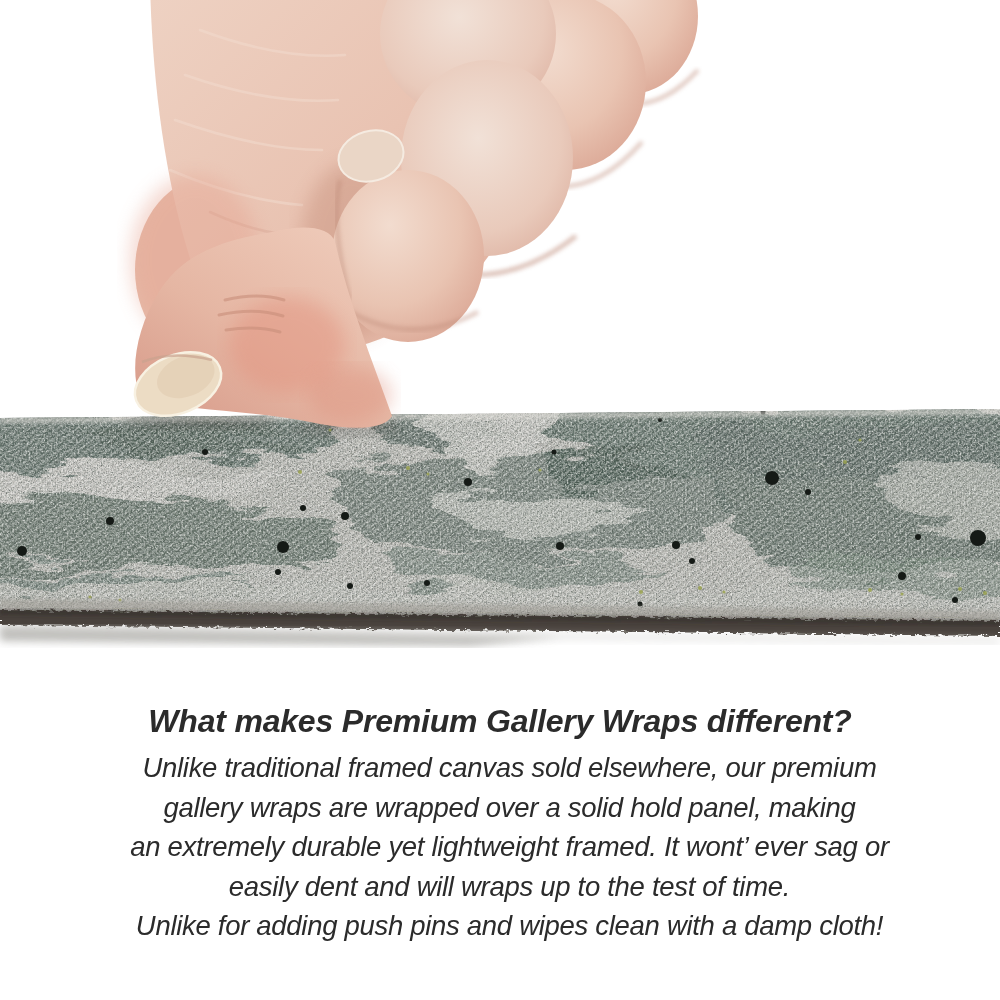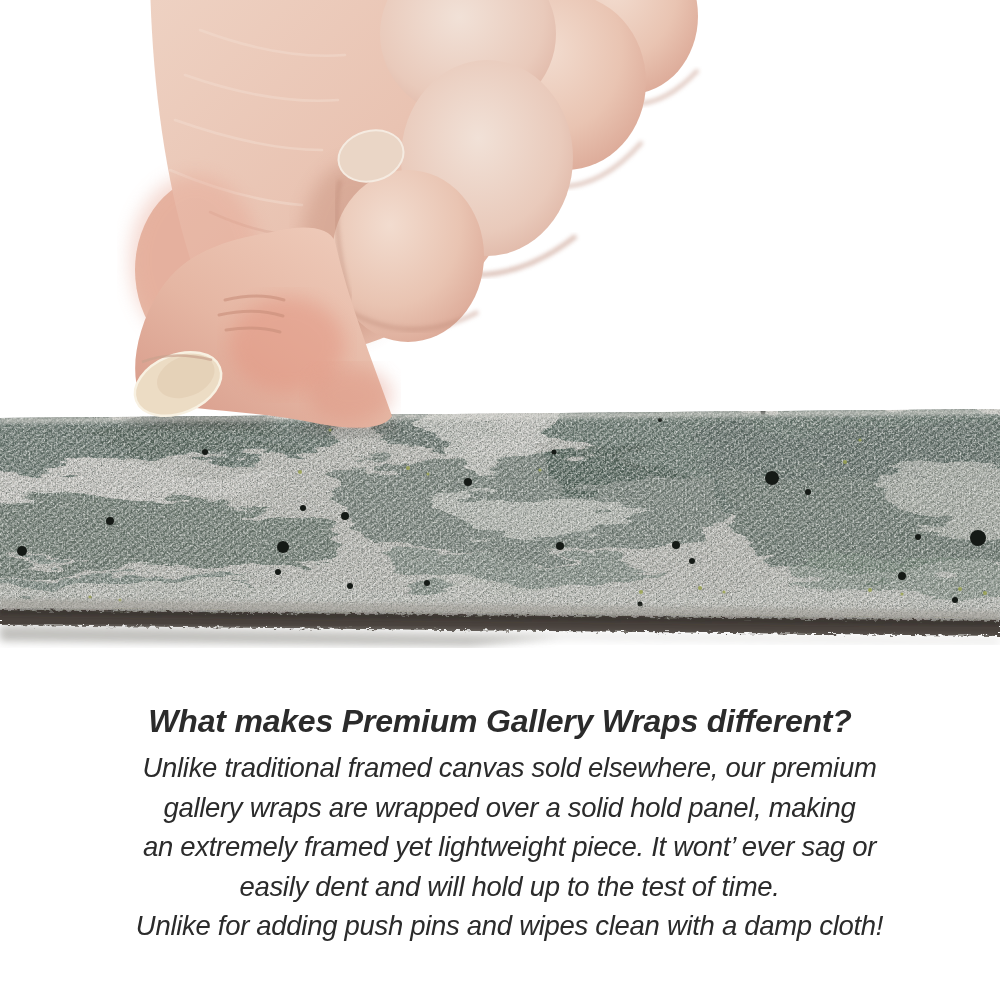--- a/index.html
+++ b/index.html
@@ -225,17 +225,17 @@
         <ellipse cx="188" cy="380" rx="30" ry="20" fill="#e3cdb4" opacity="0.7"></ellipse>
       </g>
       <path d="M142,362 Q172,350 212,360" fill="none" stroke="#c9a28e" stroke-width="2.5" opacity="0.7"></path>
     </g>
   </svg>
 
   <div class="caption">
     <div class="title">What makes Premium Gallery Wraps different?</div>
     <div class="line">Unlike traditional framed canvas sold elsewhere, our premium</div>
     <div class="line">gallery wraps are wrapped over a solid hold panel, making</div>
-    <div class="line">an extremely framed yet lightweight piece. It wont’ ever sag or</div>
-    <div class="line">easily dent and will hold up to the test of time.</div>
+    <div class="line">an extremely durable yet lightweight framed. It wont’ ever sag or</div>
+    <div class="line">easily dent and will wraps up to the test of time.</div>
     <div class="line">Unlike for adding push pins and wipes clean with a damp cloth!</div>
   </div>
 </div>
 
 </body></html>

